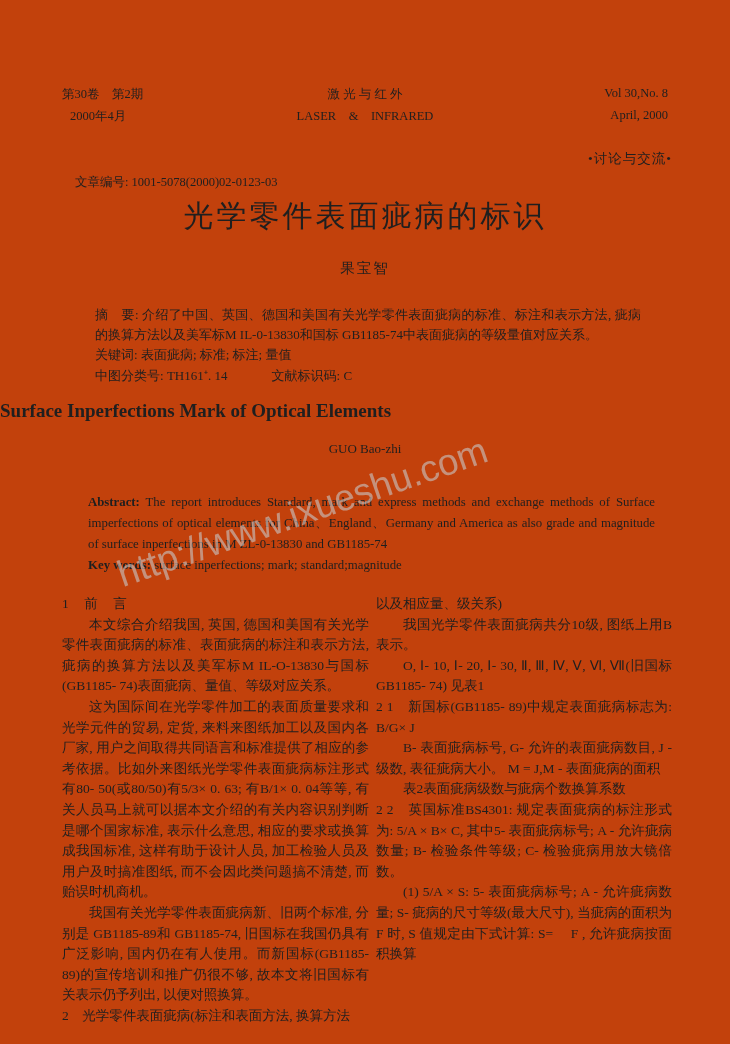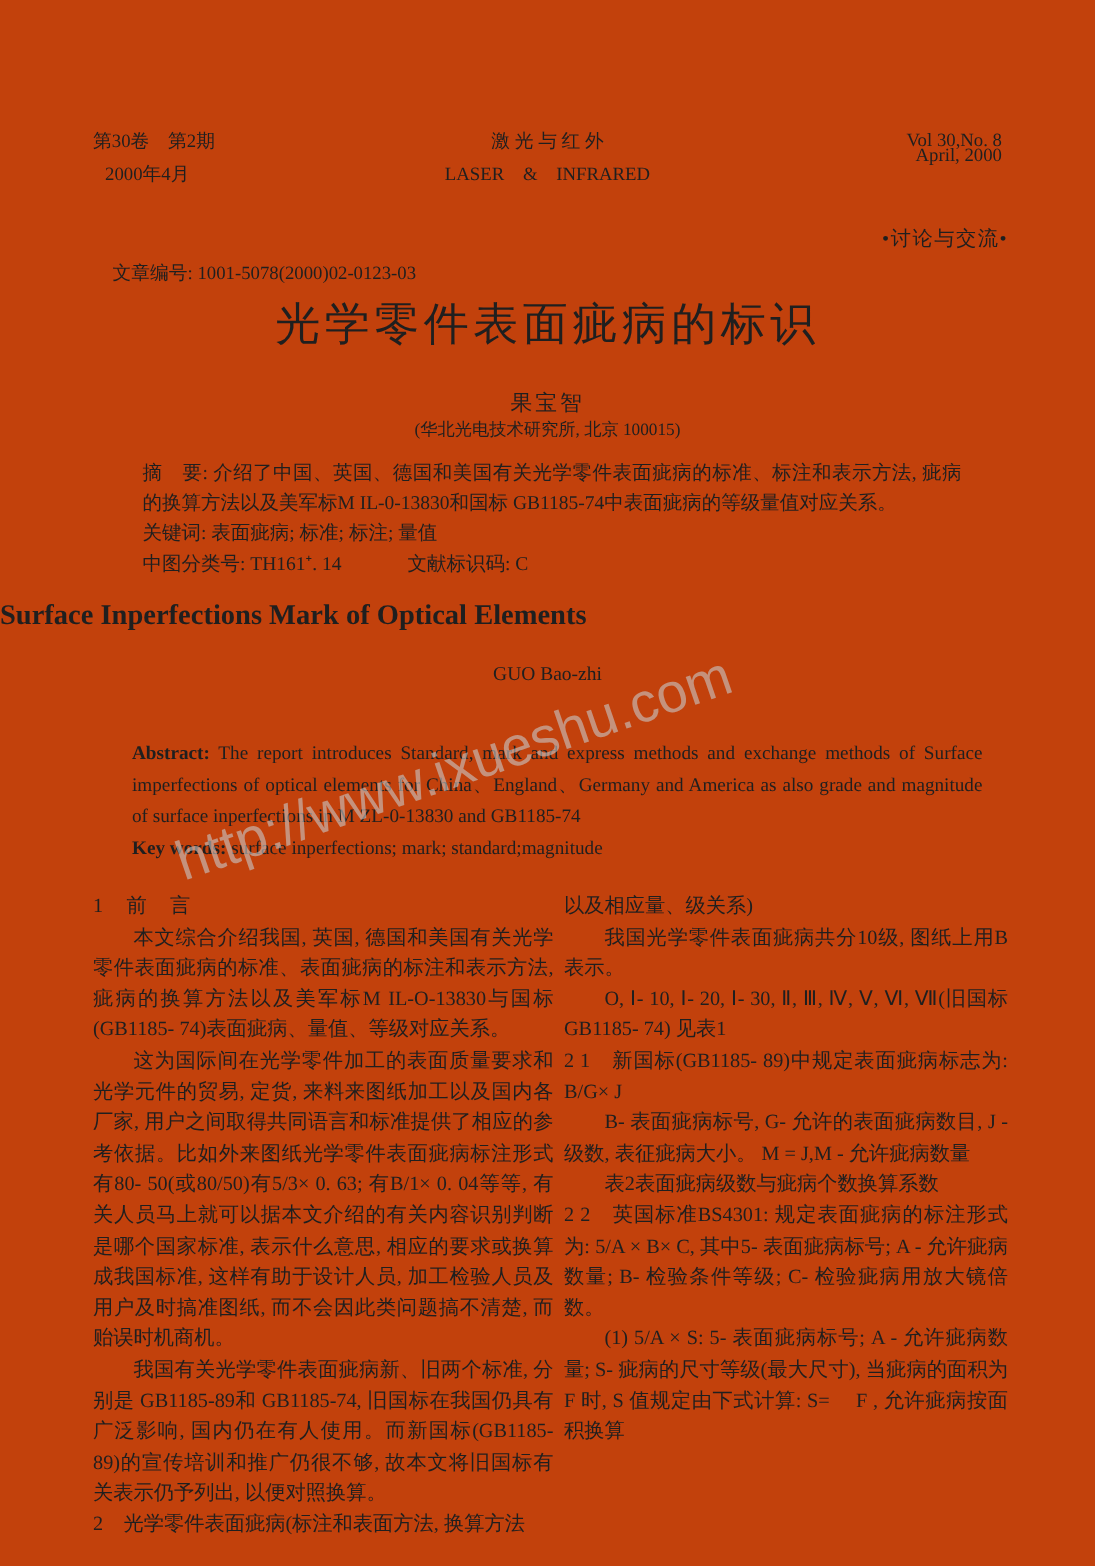--- a/index.html
+++ b/index.html
@@ -58,28 +58,27 @@
 <body>
 
 <div class="page">
 
   <div class="abs hdr" style="left:62px;top:86px">第30卷　第2期</div>
   <div class="abs hdr hdr-center" style="top:86px">激 光 与 红 外</div>
   <div class="abs hdr hdr-right" style="top:86px">Vol 30,No. 8</div>
 
   <div class="abs hdr" style="left:70px;top:108px">2000年4月</div>
   <div class="abs hdr hdr-center" style="top:108px">LASER　&amp;　INFRARED</div>
-  <div class="abs hdr hdr-right" style="top:96px">April, 2000</div>
+  <div class="abs hdr hdr-right" style="top:108px">April, 2000</div>
 
   <div class="abs badge">•讨论与交流•</div>
   <div class="abs article-no">文章编号: 1001-5078(2000)02-0123-03</div>
 
   <div class="abs title-cn">光学零件表面疵病的标识</div>
   <div class="abs author-cn">果宝智</div>
-  <div class="abs affil-cn">(华北光电技术研究所, 北京 100015)</div>
 
   <div class="abs abstract-cn">
     <div class="just"><span class="lab">摘　要:</span> <span>介绍了中国、英国、德国和美国有关光学零件表面疵病的标准、标注和表示方法, 疵病的换算方法以及美军标M IL-0-13830和国标 GB1185-74中表面疵病的等级量值对应关系。</span></div>
     <div class="row"><span>关键词:</span> <span>表面疵病; 标准; 标注; 量值</span></div>
     <div class="row"><span>中图分类号:</span> <span>TH161⁺. 14</span><span class="clc-gap">文献标识码:</span> <span>C</span></div>
   </div>
 
   <div class="abs title-en">Surface Inperfections Mark of Optical Elements</div>
   <div class="abs author-en">GUO Bao-zhi</div>
 
@@ -96,19 +95,19 @@
     <p class="ind">这为国际间在光学零件加工的表面质量要求和光学元件的贸易, 定货, 来料来图纸加工以及国内各厂家, 用户之间取得共同语言和标准提供了相应的参考依据。比如外来图纸光学零件表面疵病标注形式有80- 50(或80/50)有5/3× 0. 63; 有B/1× 0. 04等等, 有关人员马上就可以据本文介绍的有关内容识别判断是哪个国家标准, 表示什么意思, 相应的要求或换算成我国标准, 这样有助于设计人员, 加工检验人员及用户及时搞准图纸, 而不会因此类问题搞不清楚, 而贻误时机商机。</p>
     <p class="ind">我国有关光学零件表面疵病新、旧两个标准, 分别是 GB1185-89和 GB1185-74, 旧国标在我国仍具有广泛影响, 国内仍在有人使用。而新国标(GB1185- 89)的宣传培训和推广仍很不够, 故本文将旧国标有关表示仍予列出, 以便对照换算。</p>
     <p>2　光学零件表面疵病(标注和表面方法, 换算方法</p>
   </div>
 
   <div class="abs col col-right">
     <p>以及相应量、级关系)</p>
     <p class="ind">我国光学零件表面疵病共分10级, 图纸上用B表示。</p>
     <p class="ind">O, Ⅰ- 10, Ⅰ- 20, Ⅰ- 30, Ⅱ, Ⅲ, Ⅳ, Ⅴ, Ⅵ, Ⅶ(旧国标 GB1185- 74) 见表1</p>
     <p>2 1　新国标(GB1185- 89)中规定表面疵病标志为: B/G× J</p>
-    <p class="ind">B- 表面疵病标号, G- 允许的表面疵病数目, J - 级数, 表征疵病大小。 M = J,M - 允许疵病数量</p>
+    <p class="ind">B- 表面疵病标号, G- 允许的表面疵病数目, J - 级数, 表征疵病大小。 M = J,M - 表面疵病的面积</p>
     <p class="ind">表2表面疵病级数与疵病个数换算系数</p>
     <p>2 2　英国标准BS4301: 规定表面疵病的标注形式为: 5/A × B× C, 其中5- 表面疵病标号; A - 允许疵病数量; B- 检验条件等级; C- 检验疵病用放大镜倍数。</p>
     <p class="ind">(1) 5/A × S: 5- 表面疵病标号; A - 允许疵病数量; S- 疵病的尺寸等级(最大尺寸), 当疵病的面积为 F 时, S 值规定由下式计算: S= 　F , 允许疵病按面积换算</p>
   </div>
 
 </div>
 
 </body></html>

